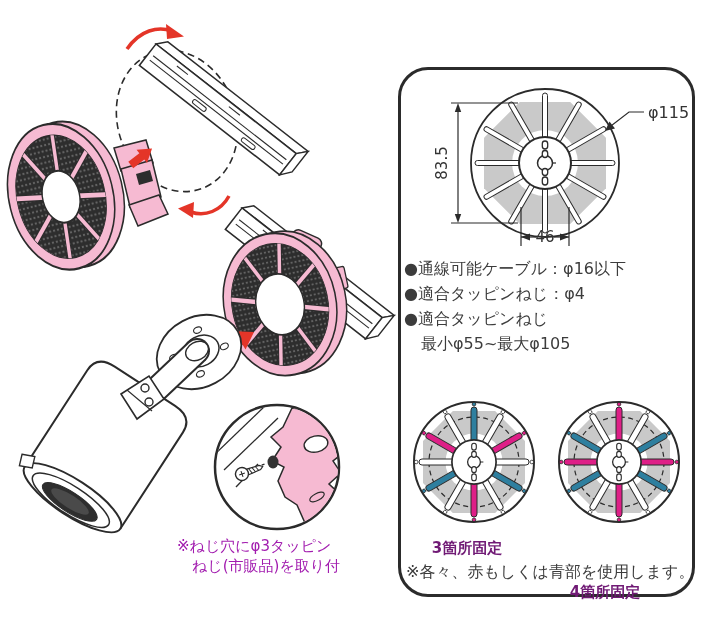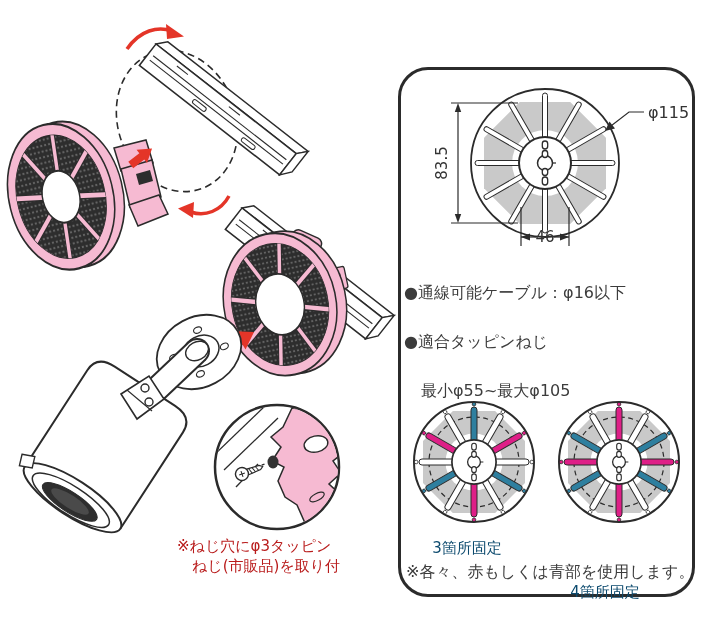--- a/index.html
+++ b/index.html
@@ -2,27 +2,27 @@
 <html><head>
 <meta charset="utf-8">
 <style>
   html,body{margin:0;padding:0;background:#fff;}
   .container{position:relative;width:703px;height:620px;background:#ffffff;overflow:hidden;
              font-family:"DejaVu Sans",sans-serif;color:#3f3f3f;}
   svg.art{position:absolute;left:0;top:0;}
   .panel{position:absolute;left:398px;top:67px;width:291px;height:524px;
          border:3px solid #2b2b2b;border-radius:30px;background:transparent;}
   .spec-lines{position:absolute;left:404px;top:256px;width:292px;font-size:16px;line-height:25px;color:#3c3c3c;}
-  .spec-line{white-space:nowrap;margin-top:24px;}
+  .spec-line{white-space:nowrap;}
   .spec-line.indent{padding-left:17px;}
-  .fix-label{position:absolute;top:539px;font-size:15px;color:#0c4a6e;text-align:center;width:120px;}
+  .fix-label{position:absolute;top:539px;font-size:15px;color:#701a75;text-align:center;width:120px;font-weight:bold;}
   .fix-label.fl3{left:407px;}
   .fix-label.fl4{left:545px;margin-top:44px;}
   .panel-note{position:absolute;left:406px;top:562px;font-size:16px;color:#3c3c3c;white-space:nowrap;}
-  .left-note{position:absolute;left:177px;top:537px;font-size:15px;line-height:19.5px;color:#b91c1c;}
+  .left-note{position:absolute;left:177px;top:537px;font-size:15px;line-height:19.5px;color:#a21caf;}
   .left-note .ln.indent{padding-left:15px;}
   text{font-family:"DejaVu Sans",sans-serif;}
 </style>
 </head>
 <body>
 
 <div class="container">
 
   <svg class="art" width="703" height="620" viewBox="0 0 703 620">
     <defs>
@@ -325,20 +325,21 @@
           <circle cy="-57.8" r="1.8" fill="#ffffff" stroke="#2b2b2b" stroke-width="0.8" transform="rotate(330)"></circle>
         </g>
       <use href="#hub-proto" transform="scale(0.85)"></use>
     </g>
   </svg>
 
   <div class="panel"></div>
 
   <div class="spec-lines">
     <div class="spec-line">●通線可能ケーブル：φ16以下</div>
+    <div class="spec-line">●適合タッピンねじ：φ4</div>
     <div class="spec-line">●適合タッピンねじ</div>
     <div class="spec-line indent">最小φ55~最大φ105</div>
   </div>
 
   <div class="fix-label fl3">3箇所固定</div>
   <div class="fix-label fl4">4箇所固定</div>
 
   <div class="panel-note">※各々、赤もしくは青部を使用します。</div>
 
   <div class="left-note">

